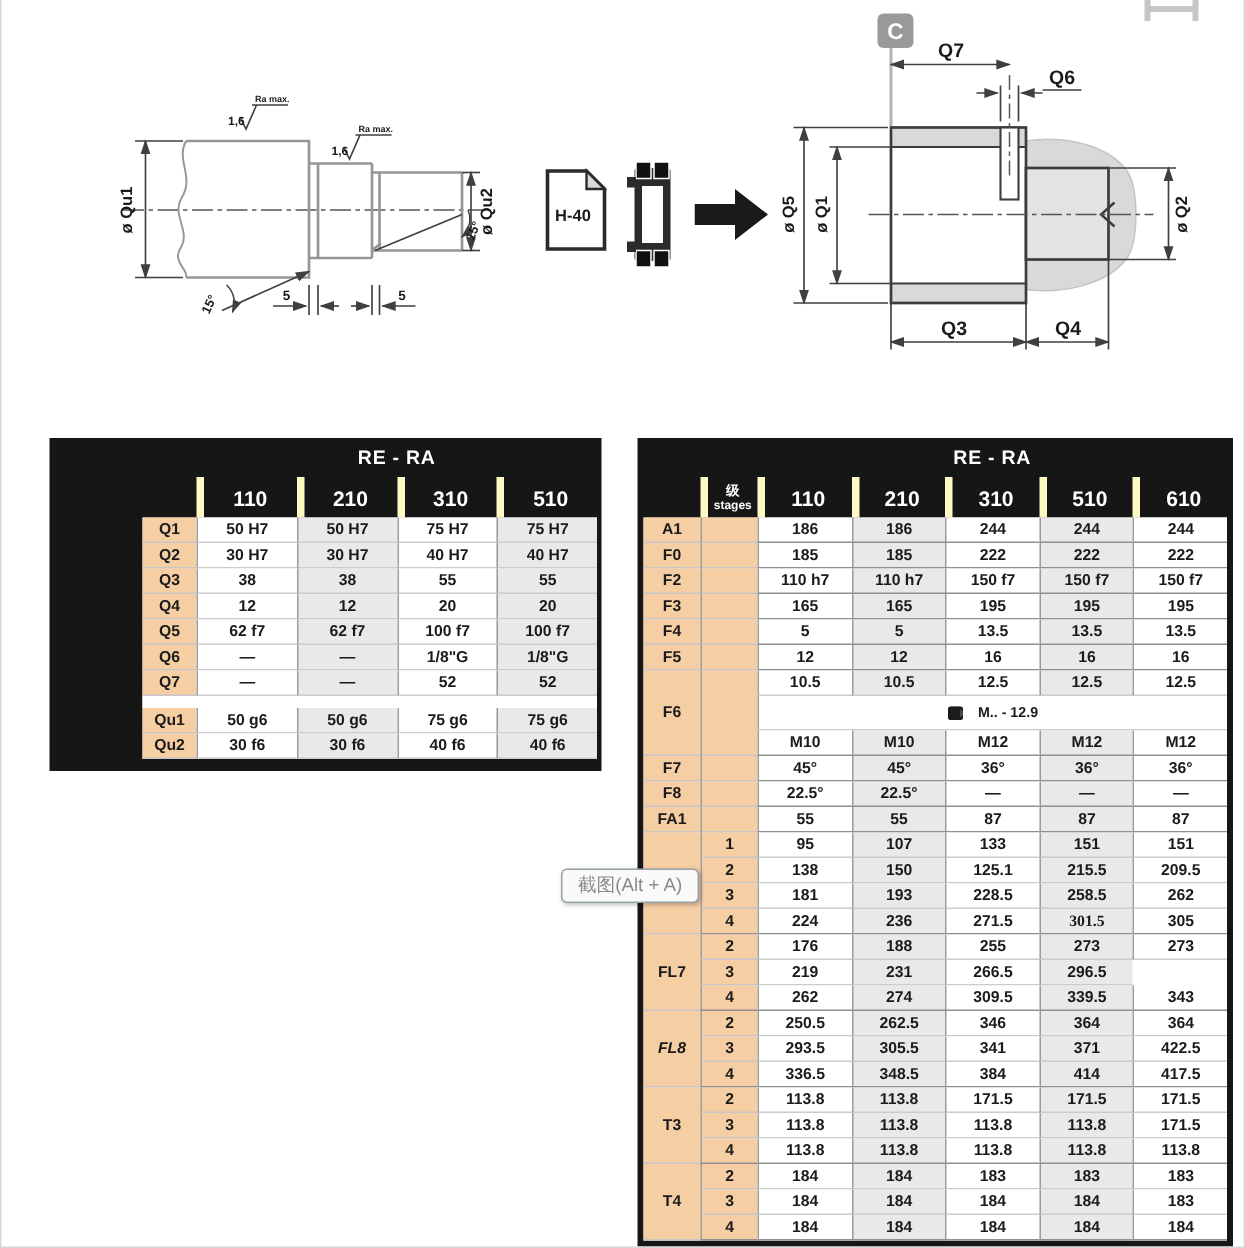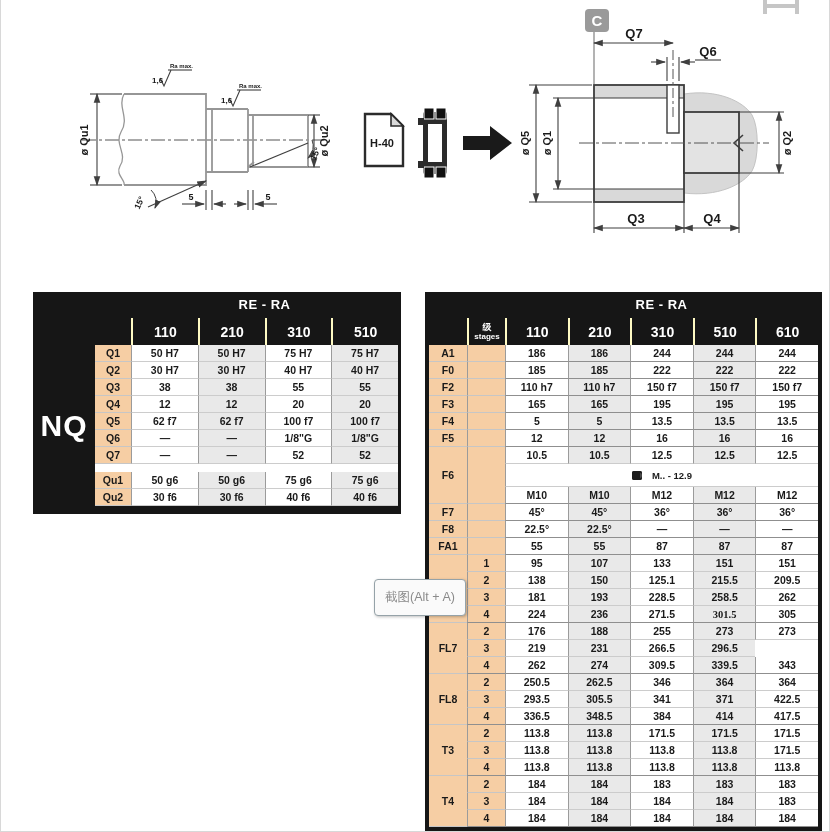--- a/index.html
+++ b/index.html
@@ -5,42 +5,42 @@
   html,body{margin:0;padding:0;background:#fff;}
   .page{position:relative;width:830px;height:832px;background:#ffffff;overflow:hidden;
         font-family:"Liberation Sans",sans-serif;
         border-left:1px solid #d8d8d8;border-right:1px solid #d8d8d8;border-bottom:1px solid #d8d8d8;box-sizing:border-box;}
   .abs{position:absolute;}
 
   
   .tbl{position:absolute;background:#161616;}
   .tbl .retitle{position:absolute;color:#fff;font-size:13px;font-weight:700;text-align:center;line-height:26px;letter-spacing:.5px;}
   .hdrgrid{position:absolute;display:grid;height:27px;}
-  .hdrcell{color:#fff;font-size:14px;font-weight:700;display:flex;align-items:center;justify-content:center;border-left:2px solid #fef9c3;}
+  .hdrcell{color:#fff;font-size:14px;font-weight:700;display:flex;align-items:center;justify-content:center;border-left:5px solid #fef9c3;}
   .hdrcell.noborder{border-left:none;}
   .stagehdr{flex-direction:column;line-height:1;font-size:8px;}
   .stagehdr .cn{font-size:9px;margin-bottom:1px;}
   .grid{position:absolute;display:grid;background:#ffffff;}
   .lbl{background:#f6cea4;display:flex;align-items:center;justify-content:center;
        font-size:10.5px;font-weight:700;color:#1a1a1a;border-bottom:1px solid #c6c6c6;box-sizing:border-box;}
   .stg{background:#f6cea4;display:flex;align-items:center;justify-content:center;
        font-size:10.5px;font-weight:700;color:#1a1a1a;border-bottom:1px solid #c6c6c6;border-left:1px solid #9b9b9b;box-sizing:border-box;}
   .val{background:#ffffff;display:flex;align-items:center;justify-content:center;
        font-size:10.5px;font-weight:700;color:#1a1a1a;border-bottom:1px solid #cccccc;border-left:1px solid #9b9b9b;box-sizing:border-box;}
   .val.alt{background:#e9e9e9;}
   .gend{border-bottom-color:#8f8f8f;}
   .spacer{grid-column:1 / -1;background:#ffffff;}
   .merged{background:#ffffff;display:flex;align-items:center;justify-content:center;
           font-size:9.5px;font-weight:700;color:#1a1a1a;border-bottom:1px solid #cccccc;border-left:1px solid #9b9b9b;box-sizing:border-box;}
   .bolt{display:inline-block;width:10px;height:9px;background:#1c1c1c;border-radius:2px;margin-right:10px;
         box-shadow:inset 0 2px 0 #1c1c1c, inset 0 -2px 0 #1c1c1c, inset -2px 0 0 #ffffff33;}
   .nqlabel{position:absolute;color:#ffffff;font-size:30px;font-weight:700;letter-spacing:1px;}
 
   
-  .tooltip{position:absolute;left:373px;top:579px;width:92px;height:37px;z-index:40;
+  .tooltip{position:absolute;left:373px;top:579px;width:92px;height:23px;z-index:40;
            background:#fafafa;border:1px solid #95a2a8;border-radius:4px;
            box-shadow:1px 1px 3px rgba(0,0,0,.25);
            display:flex;align-items:center;justify-content:center;
            font-size:12.5px;color:#8a8a8a;box-sizing:border-box;white-space:nowrap;}
 
   svg text{font-family:"Liberation Sans",sans-serif;}
 </style>
 </head>
 <body>
 
@@ -233,21 +233,20 @@
   </svg>
 
   <div class="tbl" style="left:32px;top:292px;width:368px;height:222px;">
     <div class="retitle" style="left:98px;top:0;width:267px;">RE - RA</div>
     <div class="hdrgrid" style="left:98px;top:26px;width:267px;grid-template-columns:repeat(4,1fr);">
       <div class="hdrcell">110</div>
       <div class="hdrcell">210</div>
       <div class="hdrcell">310</div>
       <div class="hdrcell">510</div>
     </div>
-    <div class="nqlabel" style="left:0;top:53px;width:62px;height:161px;display:flex;align-items:center;justify-content:center;">NQ</div>
     <div class="grid" id="lgrid" style="left:62px;top:53px;width:303px;height:161px;grid-template-columns:36px repeat(4,1fr);grid-template-rows:repeat(7,17px) 8px repeat(2,17px);">
         <div class="lbl">Q1</div>
         <div class="val">50 H7</div>
         <div class="val alt">50 H7</div>
         <div class="val">75 H7</div>
         <div class="val alt">75 H7</div>
         <div class="lbl">Q2</div>
         <div class="val">30 H7</div>
         <div class="val alt">30 H7</div>
         <div class="val">40 H7</div>
@@ -422,21 +421,21 @@
         <div class="val alt" style="grid-area: 18 / 4;">231</div>
         <div class="val" style="grid-area: 18 / 5;">266.5</div>
         <div class="val alt" style="grid-area: 18 / 6;">296.5</div>
         <div class="val" style="grid-area: 18 / 7; margin-top: 40px;">331.5</div>
         <div class="stg gend" style="grid-area: 19 / 2;">4</div>
         <div class="val gend" style="grid-area: 19 / 3;">262</div>
         <div class="val alt gend" style="grid-area: 19 / 4;">274</div>
         <div class="val gend" style="grid-area: 19 / 5;">309.5</div>
         <div class="val alt gend" style="grid-area: 19 / 6;">339.5</div>
         <div class="val gend" style="grid-area: 19 / 7;">343</div>
-        <div class="lbl" style="grid-area: 20 / 1 / span 3;">FL8</div>
+        <div class="lbl" style="grid-area: 20 / 1 / span 3; font-style: italic;">FL8</div>
         <div class="stg" style="grid-area: 20 / 2;">2</div>
         <div class="val" style="grid-area: 20 / 3;">250.5</div>
         <div class="val alt" style="grid-area: 20 / 4;">262.5</div>
         <div class="val" style="grid-area: 20 / 5;">346</div>
         <div class="val alt" style="grid-area: 20 / 6;">364</div>
         <div class="val" style="grid-area: 20 / 7;">364</div>
         <div class="stg" style="grid-area: 21 / 2;">3</div>
         <div class="val" style="grid-area: 21 / 3;">293.5</div>
         <div class="val alt" style="grid-area: 21 / 4;">305.5</div>
         <div class="val" style="grid-area: 21 / 5;">341</div>

